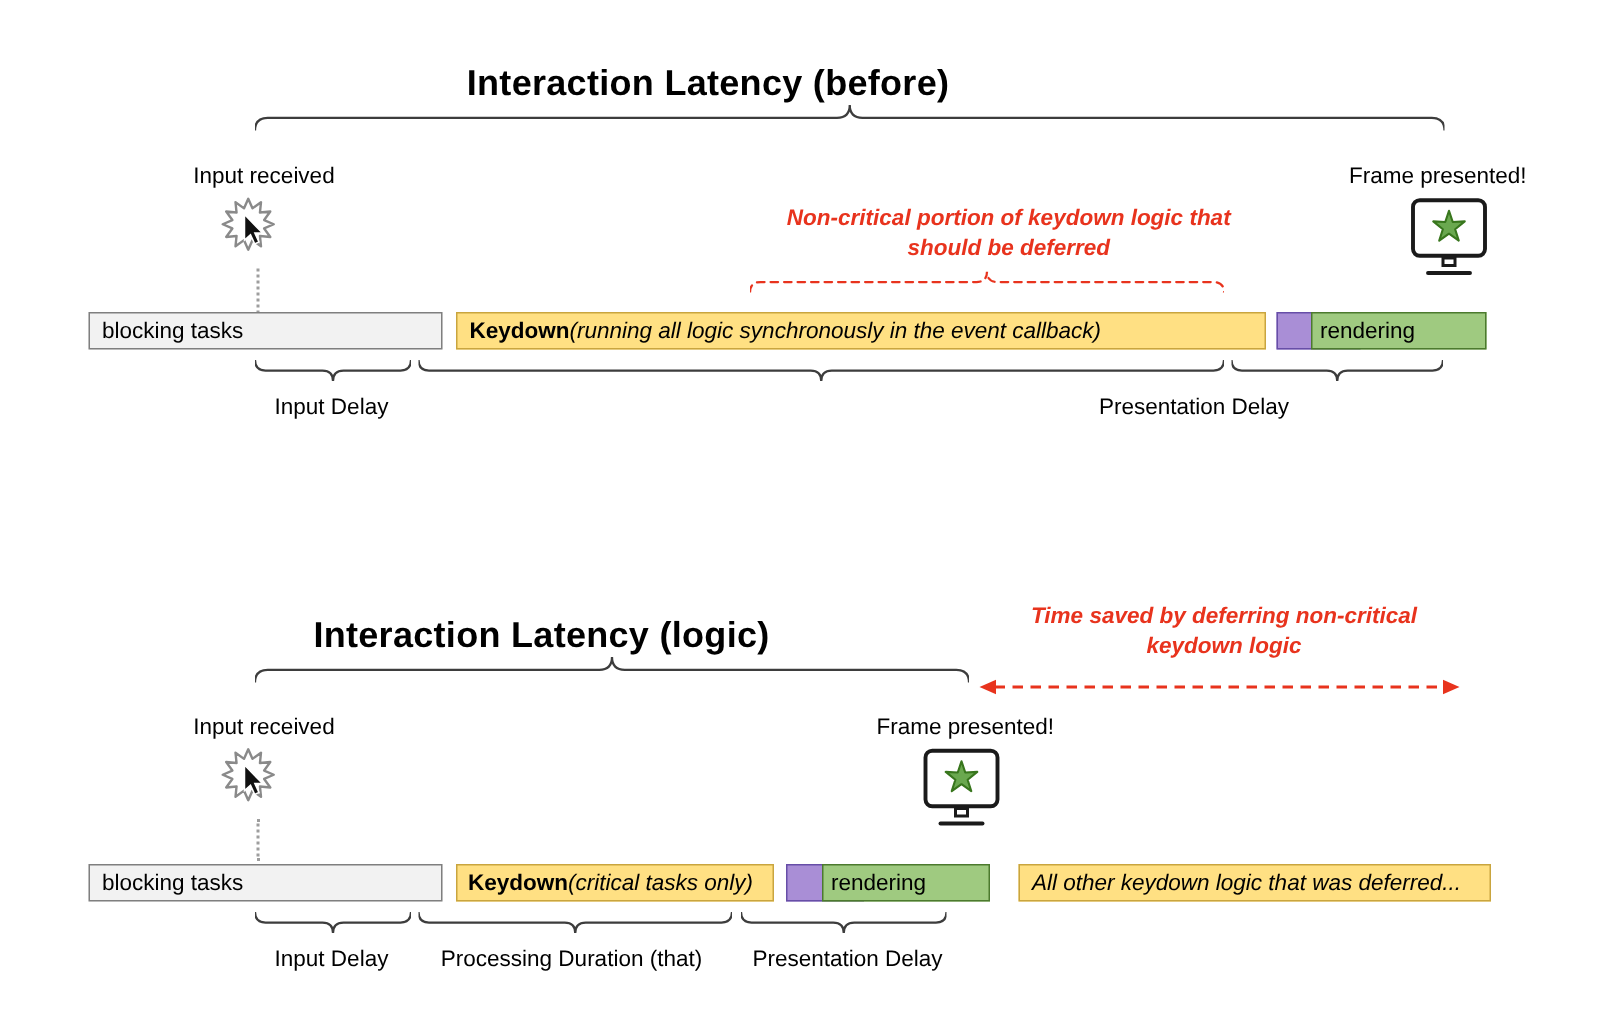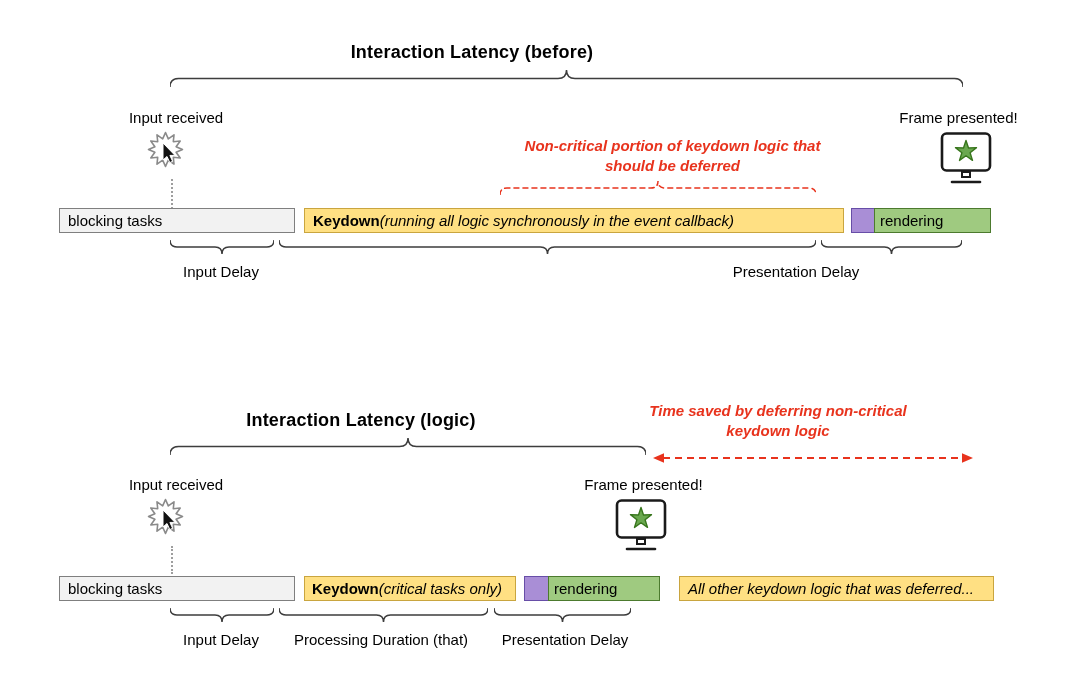--- a/index.html
+++ b/index.html
@@ -1,18 +1,18 @@
 <!DOCTYPE html>
 <html style="--red: #e8331d; --gray_fill: #f2f2f2; --gray_border: #7f7f7f; --yellow_fill: #ffe083; --yellow_border: #c9a53f; --purple_fill: #a98ed6; --purple_border: #674ea7; --green_fill: #9fca80; --green_border: #4c7a2e; --star_green: #6aa84f; --star_green_dark: #38761d; --brace: #3d3d3d;"><head>
 <meta charset="utf-8">
 <style>
   html,body{margin:0;padding:0;background:#fff;}
   .canvas{position:relative;width:1071px;height:690px;background:#fff;
           font-family:"Liberation Sans",sans-serif;color:#000;overflow:hidden;}
-  .title{position:absolute;font-weight:700;font-size:18px;text-align:center;letter-spacing:.2px;}
+  .title{position:absolute;font-weight:700;font-size:24px;text-align:center;letter-spacing:.2px;}
   .lbl{position:absolute;font-size:15px;text-align:center;}
   .red-note{position:absolute;color:var(--red);font-weight:700;font-style:italic;
             font-size:15px;text-align:center;line-height:1.35;}
   .bar{position:absolute;height:25px;box-sizing:border-box;border:1.4px solid #888;
        display:flex;align-items:center;padding-left:8px;font-size:15px;white-space:nowrap;margin-left:29px;}
   .bar.gray  {background:var(--gray_fill);  border-color:var(--gray_border);}
   .bar.yellow{background:var(--yellow_fill);border-color:var(--yellow_border);}
   .bar.purple{background:var(--purple_fill);border-color:var(--purple_border);z-index:1;}
   .bar.green {background:var(--green_fill); border-color:var(--green_border);z-index:2;align-items:center;}
   .b{font-weight:700;}
@@ -78,21 +78,21 @@
       </svg></div>
   <div class="brace" style="left:821px;top:240px"><svg width="141" height="14" viewBox="0 0 141 14">
         <path d="M0,0 Q0,7 7,7 L63.5,7 Q70.5,7 70.5,14 Q70.5,7 77.5,7 L134,7 Q141,7 141,0" fill="none" style="stroke:var(--brace)" stroke-width="1.5" stroke-linecap="round"></path>
       </svg></div>
 
   <div class="lbl" style="left:151px;top:263px;width:140px">Input Delay</div>
   <div class="lbl" style="left:716px;top:263px;width:160px">Presentation Delay</div>
 
   <div class="title" style="left:161px;top:410px;width:400px">Interaction Latency (logic)</div>
 
-  <div class="red-note" style="left:628px;top:401px;width:300px">Time saved by deferring non-critical keydown logic</div>
+  <div class="red-note" style="left:666px;top:401px;width:300px">Time saved by deferring non-critical keydown logic</div>
 
   <div class="brace" style="left:170px;top:438px"><svg width="476" height="17" viewBox="0 0 476 17">
         <path d="M0,17 Q0,8.5 8.5,8.5 L229.5,8.5 Q238,8.5 238,0 Q238,8.5 246.5,8.5 L467.5,8.5 Q476,8.5 476,17" fill="none" style="stroke:var(--brace)" stroke-width="1.5" stroke-linecap="round"></path>
       </svg></div>
 
   <svg class="icon" style="left:652px;top:451px" width="322" height="14" viewBox="0 0 322 14">
     <line x1="11" y1="7" x2="311" y2="7" style="stroke:var(--red)" stroke-width="2" stroke-dasharray="7 5"></line>
     <polygon points="1,7 12,2.2 12,11.8" style="fill:var(--red)"></polygon>
     <polygon points="321,7 310,2.2 310,11.8" style="fill:var(--red)"></polygon>
   </svg>

